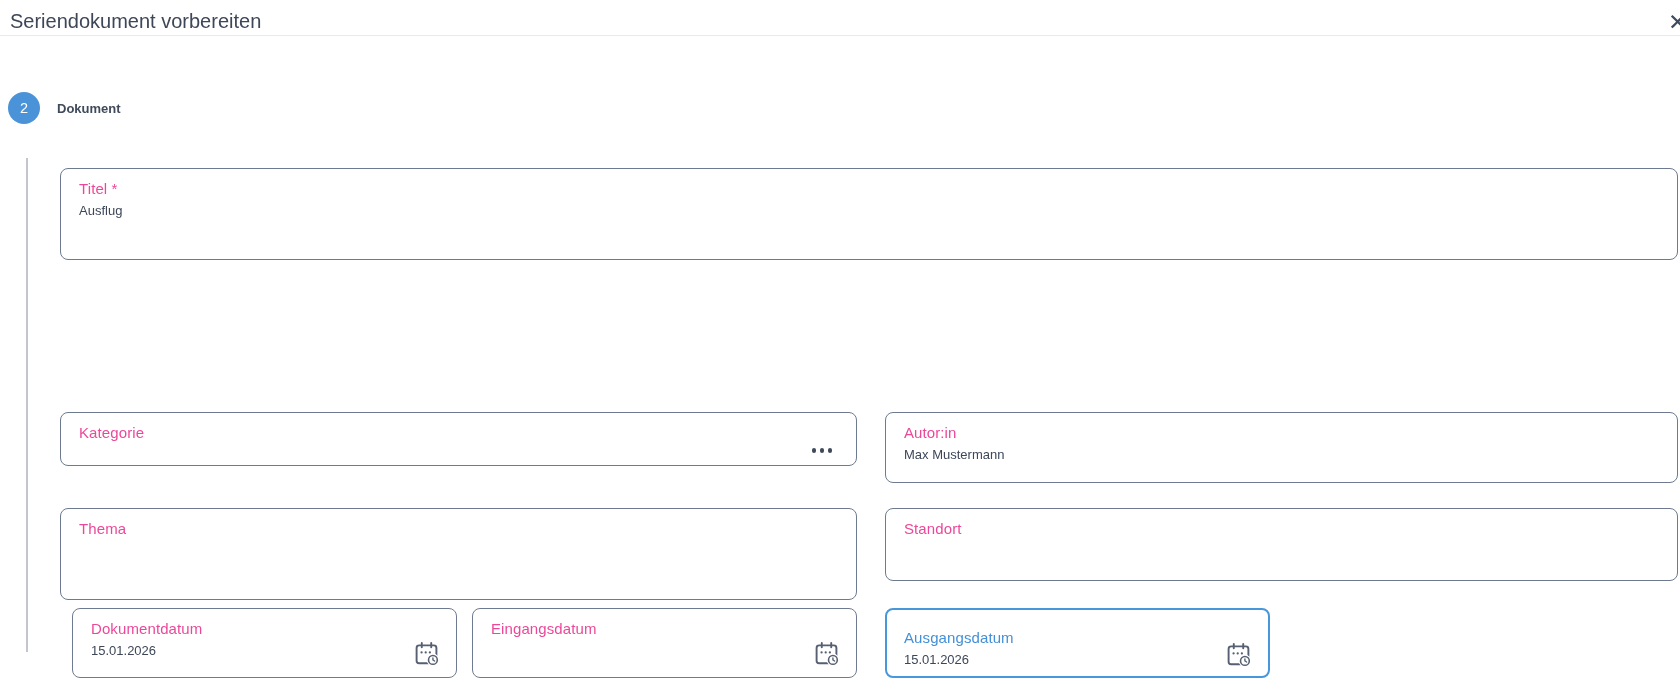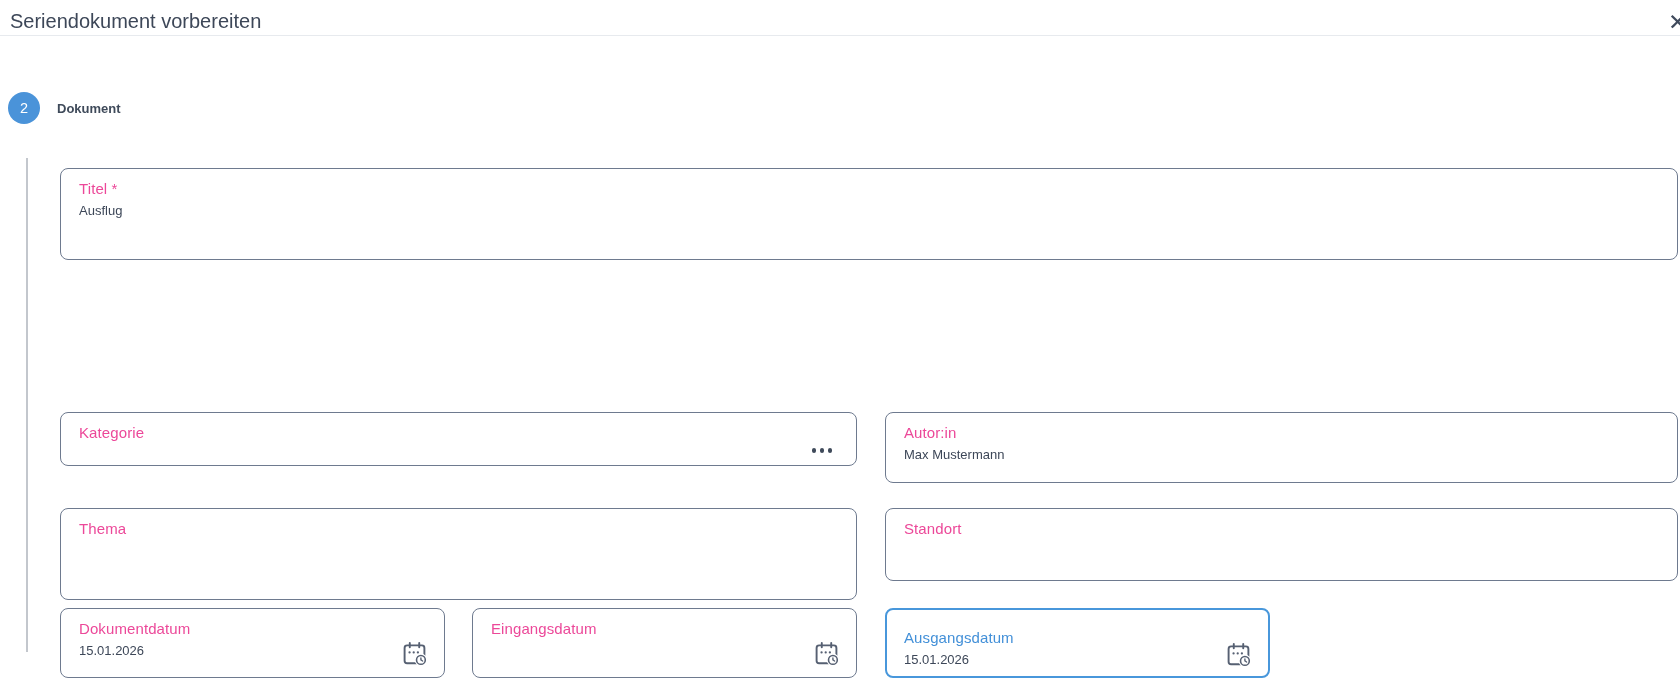--- a/index.html
+++ b/index.html
@@ -25,21 +25,21 @@
   .fvalue{font-size:13px;color:#3d4758;margin-top:6px;}
   .field.focused{border:2.5px solid #4897db;padding:19px 17px;}
   .field.focused .flabel{color:#4390d8;}
   
   .f-titel{left:60px;top:168px;width:1618px;height:92px;}
   .f-bemerkung{left:60px;top:286px;width:1618px;height:100px;}
   .f-kategorie{left:60px;top:412px;width:797px;height:54px;}
   .f-autorin{left:885px;top:412px;width:793px;height:71px;}
   .f-thema{left:60px;top:508px;width:797px;height:92px;}
   .f-standort{left:885px;top:508px;width:793px;height:73px;}
-  .f-dokumentdatum{left:60px;top:608px;width:385px;height:70px;}
+  .f-dokumentdatum{left:72px;top:608px;width:385px;height:70px;}
   .f-eingangsdatum{left:472px;top:608px;width:385px;height:70px;}
   .f-ausgangsdatum{left:885px;top:608px;width:385px;height:70px;}
   
   .more-btn{position:absolute;right:22px;top:31px;display:flex;gap:3.5px;cursor:pointer;padding:4px 2px;}
   .more-btn i{width:4.5px;height:4.5px;border-radius:50%;background:#3f4a5a;}
   .cal-btn{position:absolute;right:16px;top:31px;width:27px;height:27px;cursor:pointer;}
   .cal-btn svg{display:block;}
 </style>
 </head>
 <body>

